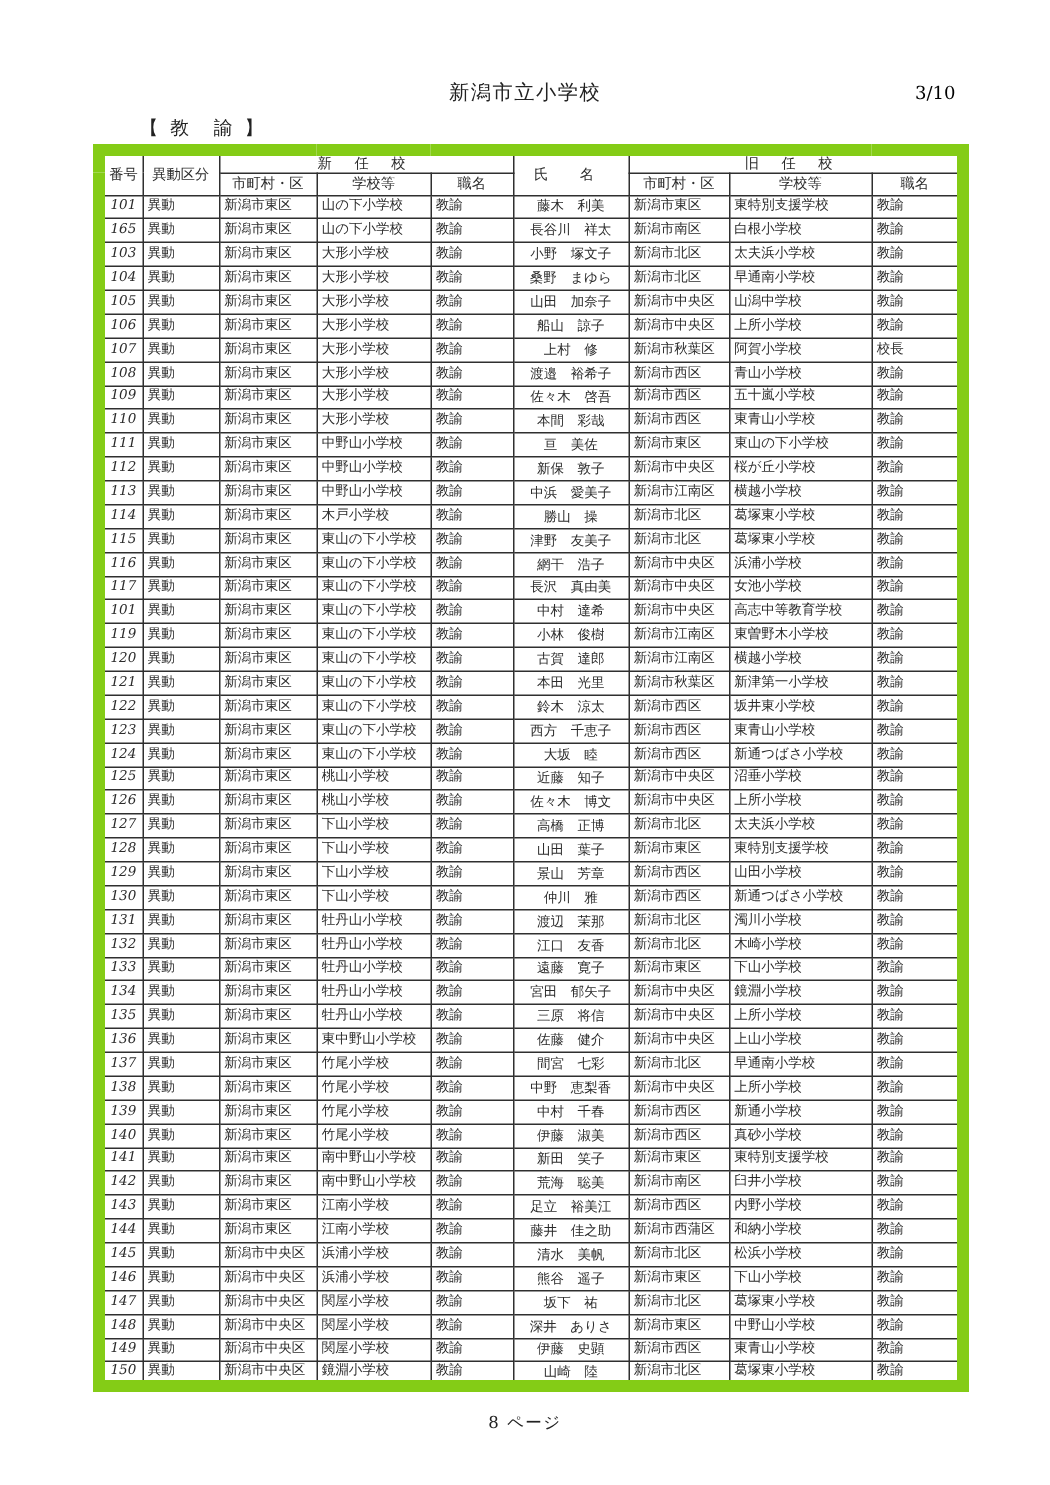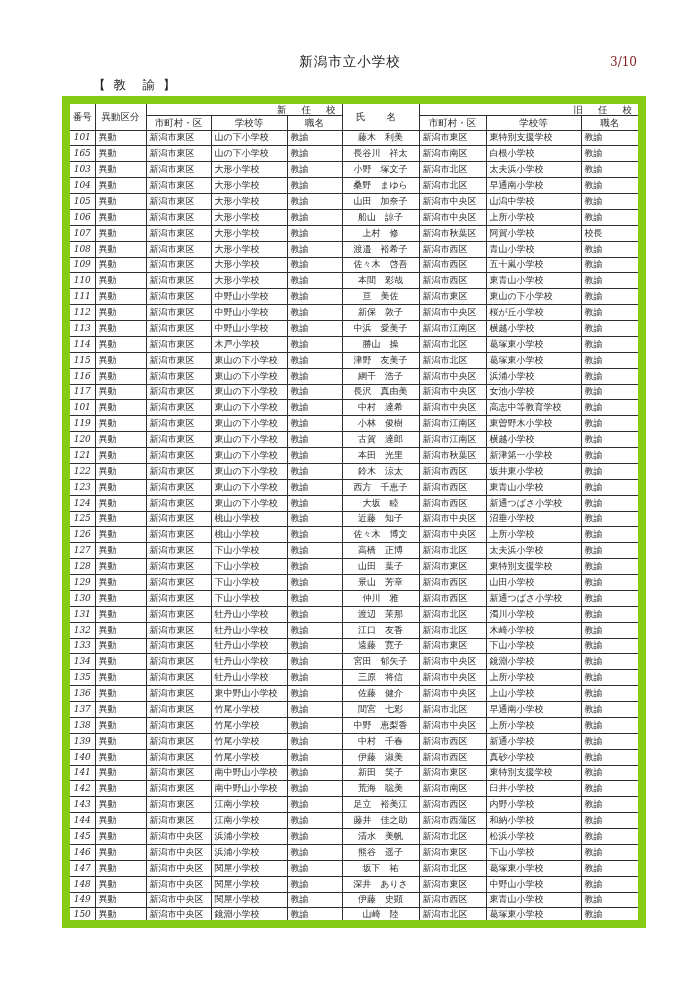--- a/index.html
+++ b/index.html
@@ -20,21 +20,21 @@
     width: 100%;
     text-align: center;
     font-size: 13.5px;
     letter-spacing: 1px;
     color: #222;
   }
   .page-indicator {
     position: absolute;
     top: 55px; right: 63px;
     font-size: 12px;
-    color: #7f1d1d;
+    color: #000000;
     text-align: right;
   }
   .section-label {
     position: absolute;
     top: 77px; left: 93px;
     font-size: 12.5px;
     letter-spacing: 2px;
     color: #222;
   }
   table.transfer-table {
@@ -49,21 +49,21 @@
     border: 1px solid #2f2f2f;
     font-weight: normal;
     font-size: 9px;
     line-height: 1;
     white-space: nowrap;
     overflow: hidden;
     color: #2b2b2b;
     padding: 0;
   }
   .transfer-table thead th { height: 15px; text-align: center; font-size: 9.5px; }
-  .transfer-table thead th.group-th { letter-spacing: 6px; text-align: right; }
+  .transfer-table thead th.group-th { letter-spacing: 6px; }
   .transfer-table thead th.name-th { letter-spacing: 9px; }
   .transfer-table tbody td { height: 15.88px; }
   td.col-no { text-align: center; font-style: italic; }
   td.col-cat, td.col-city, td.col-school, td.col-title { text-align: left; padding-left: 3px; }
   td.col-name { text-align: center; font-family: Liberation Serif, serif; }
   .page-footer {
     position: absolute;
     top: 941px; left: 0;
     width: 100%;
     text-align: center;
@@ -657,14 +657,15 @@
           <td class="col-school">鏡淵小学校</td>
           <td class="col-title">教諭</td>
           <td class="col-name">山崎　陸</td>
           <td class="col-city">新潟市北区</td>
           <td class="col-school">葛塚東小学校</td>
           <td class="col-title">教諭</td>
         </tr>
       </tbody>
   </table>
 
+  <div class="page-footer">8 ページ</div>
 
 </div>
 
 </body></html>

